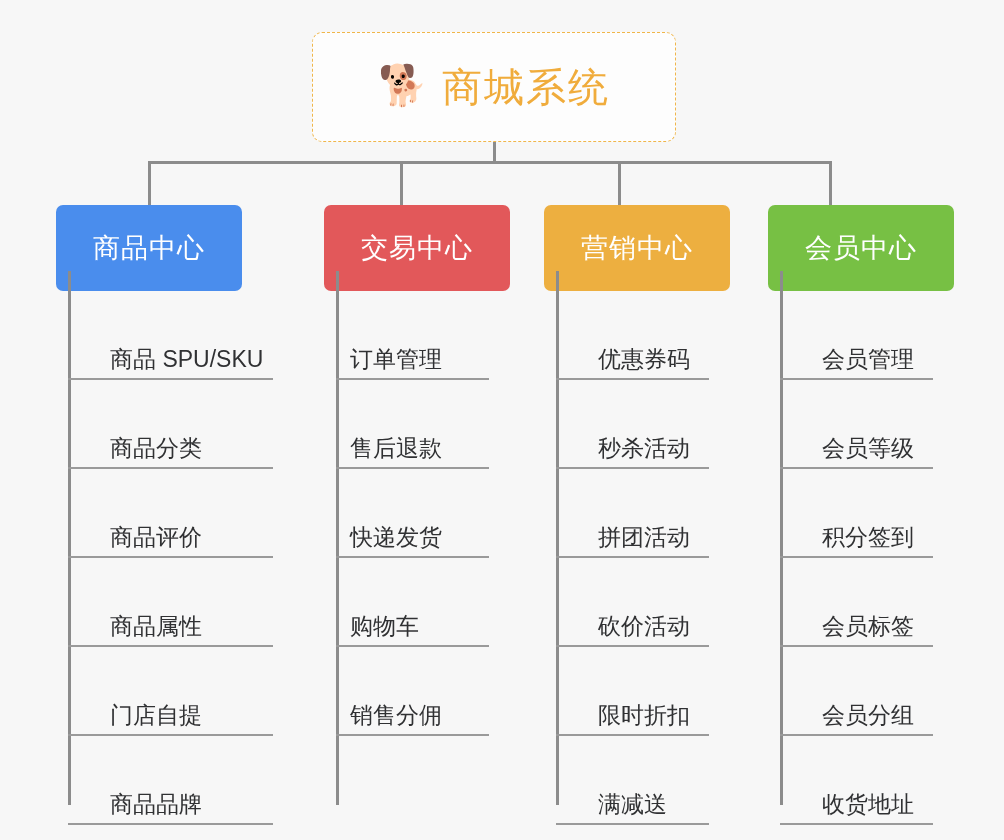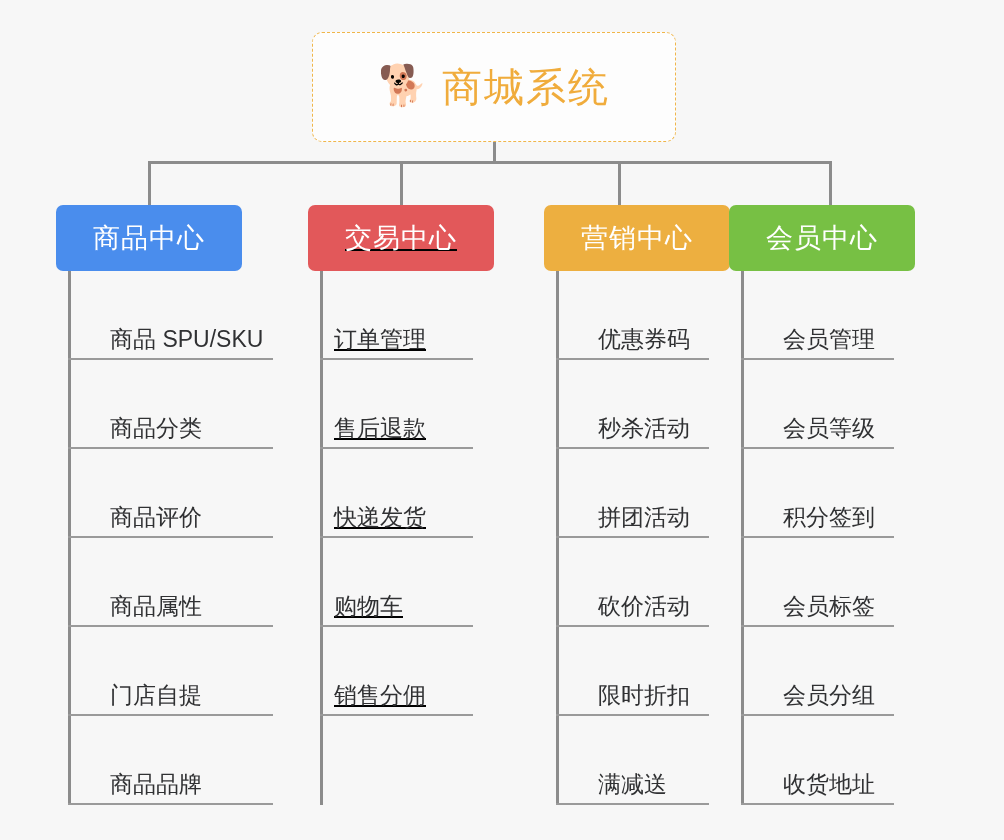--- a/index.html
+++ b/index.html
@@ -72,21 +72,21 @@
     height: 46px;
   }
 
   
   .branch {
     position: absolute;
     top: 205px;
   }
   .branch-header {
     box-sizing: border-box;
-    height: 66px;
+    height: 86px;
     border-radius: 7px;
     display: flex;
     align-items: center;
     justify-content: center;
     color: #ffffff;
     font-size: 27px;
     letter-spacing: 1px;
     white-space: nowrap;
   }
 
@@ -120,31 +120,31 @@
     white-space: nowrap;
     line-height: 1.1;
   }
 
   
   .branch-0 { left: 56px; }
   .branch-0 .branch-header { width: 186px; background: #4a8ded; }
   .branch-0 .branch-rail { height: 534px; }
   .branch-0 .leaf-item { width: 205px; }
 
-  .branch-1 { left: 308px; text-decoration: underline; }
+  .branch-1 { left: 324px; }
   .branch-1 .branch-header { width: 186px; background: #e2585a; }
   .branch-1 .branch-rail { height: 534px; }
   .branch-1 .leaf-item { width: 153px; padding-left: 14px; }
 
   .branch-2 { left: 544px; }
   .branch-2 .branch-header { width: 186px; background: #edaf40; }
   .branch-2 .branch-rail { height: 534px; }
   .branch-2 .leaf-item { width: 153px; }
 
-  .branch-3 { left: 729px; }
+  .branch-3 { left: 768px; }
   .branch-3 .branch-header { width: 186px; background: #77c044; }
   .branch-3 .branch-rail { height: 534px; }
   .branch-3 .leaf-item { width: 153px; }
 
   
   .drop-0 { left: 148px; }
   .drop-1 { left: 400px; }
   .drop-2 { left: 618px; }
   .drop-3 { left: 829px; }
 </style>

